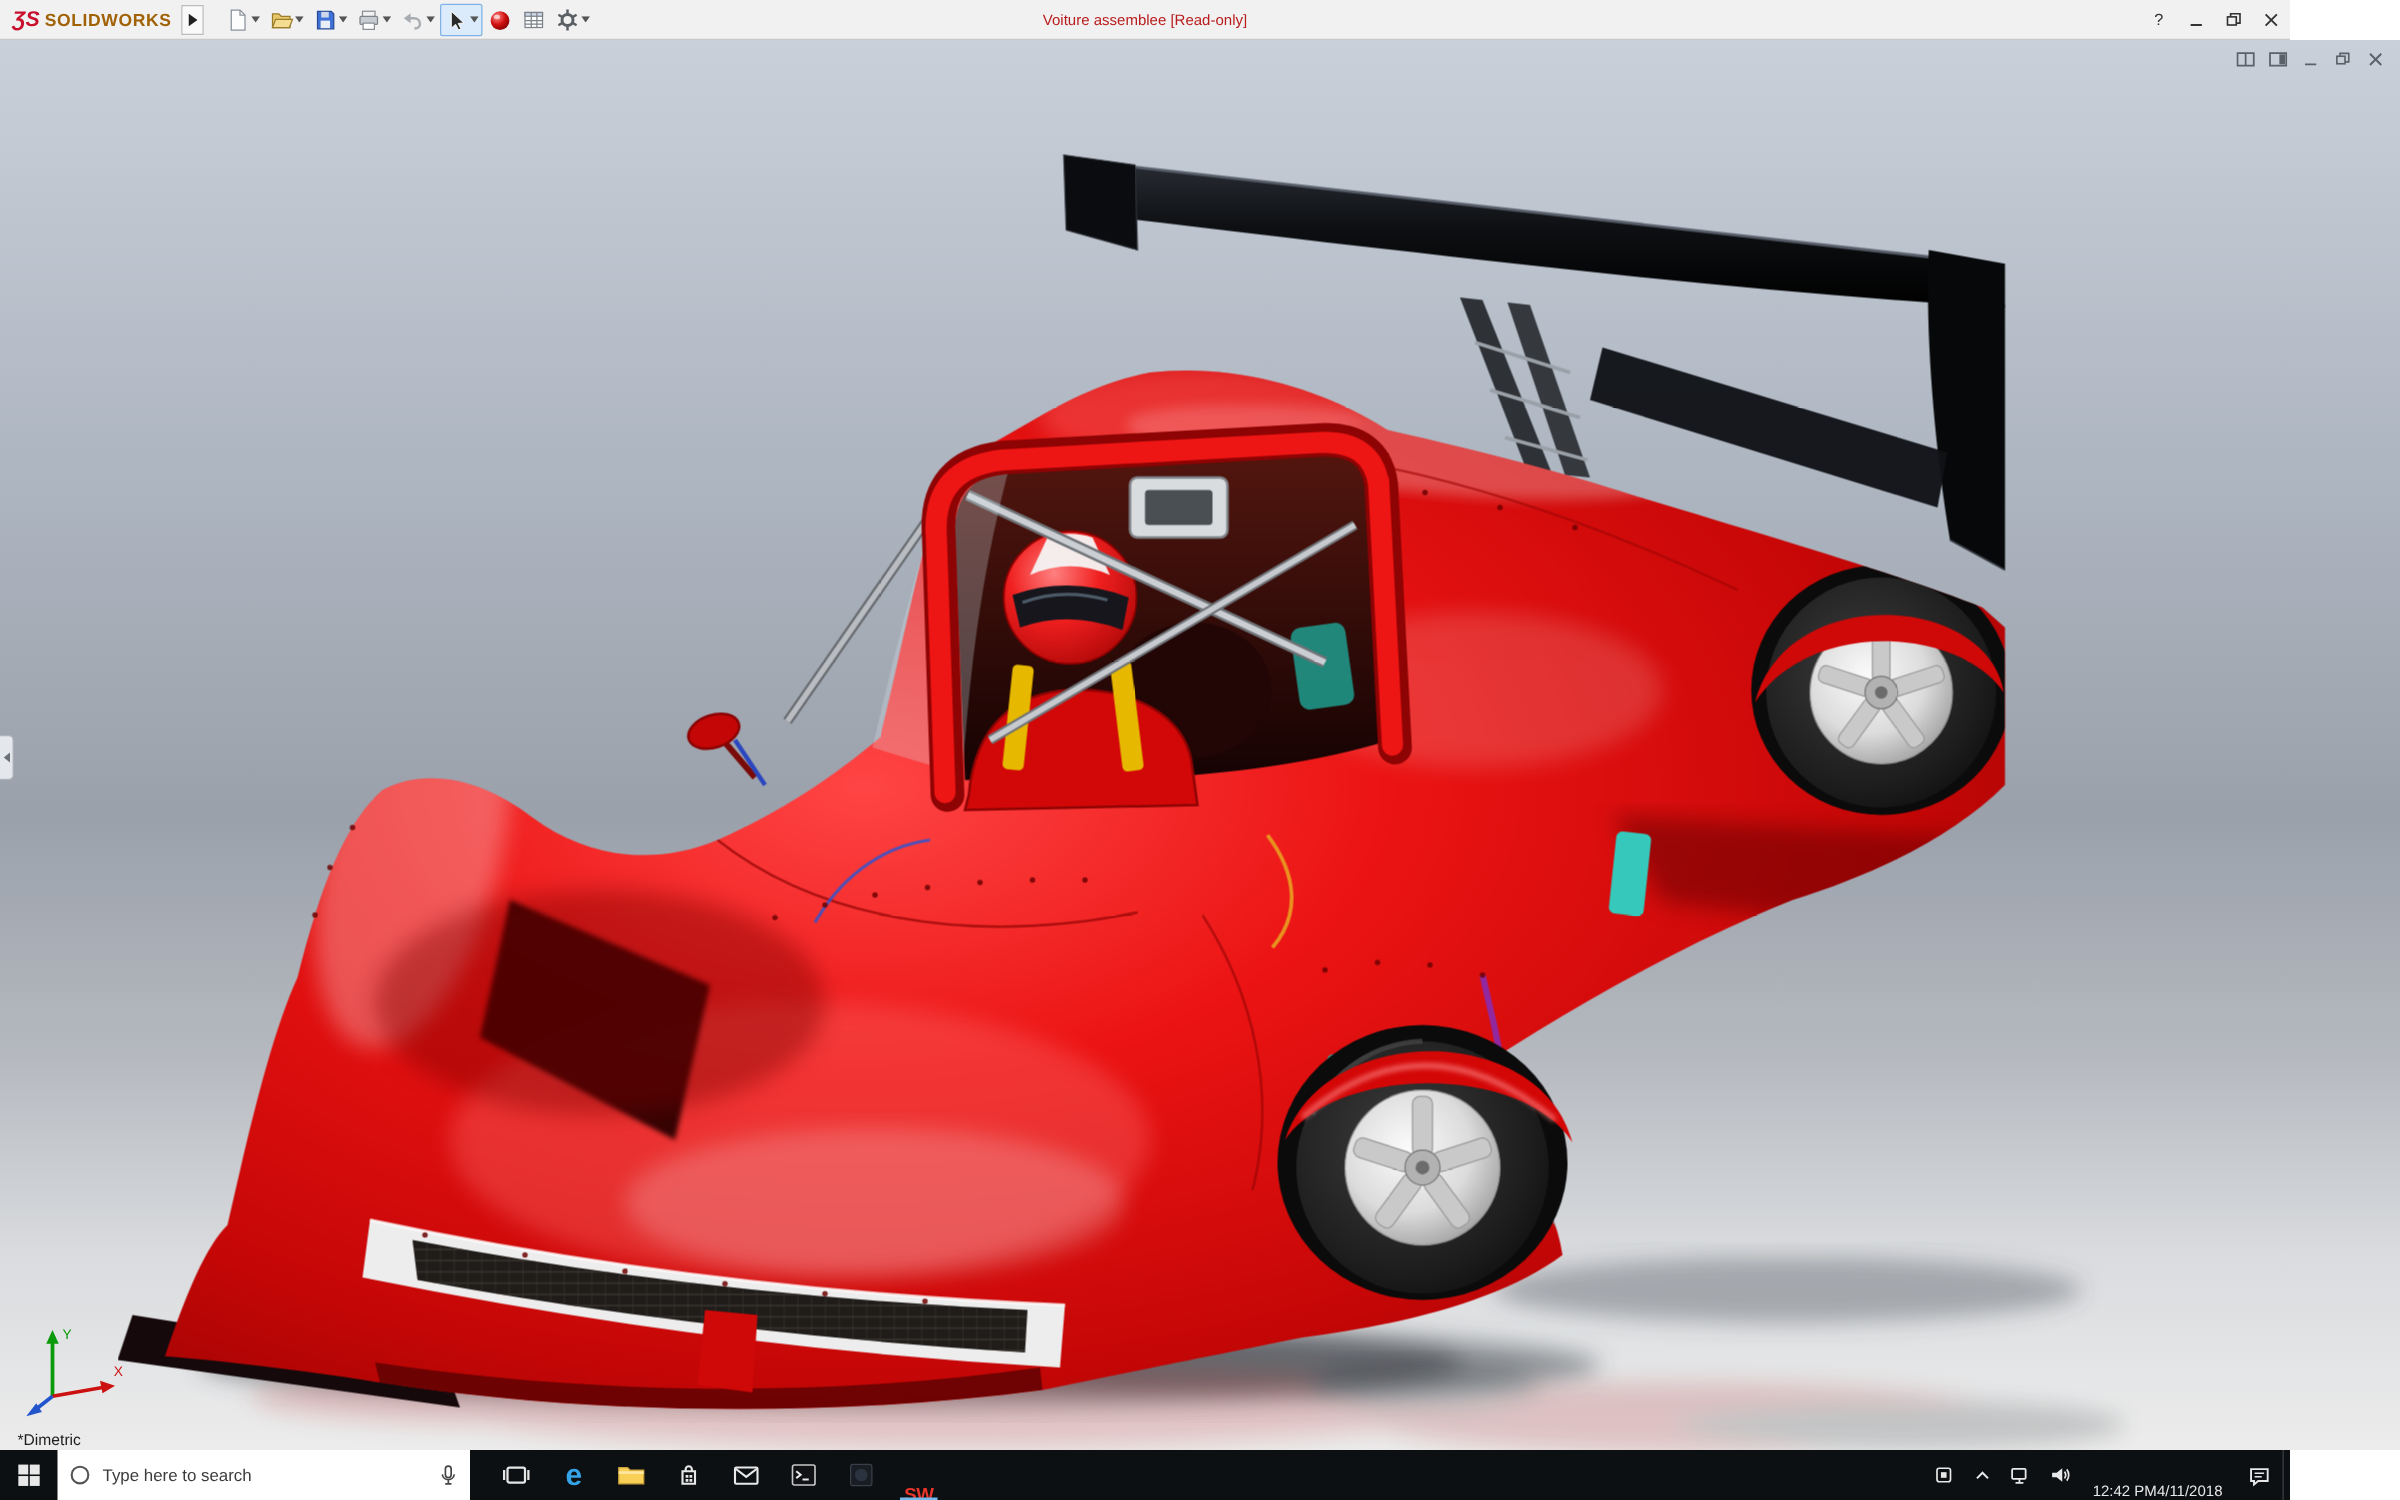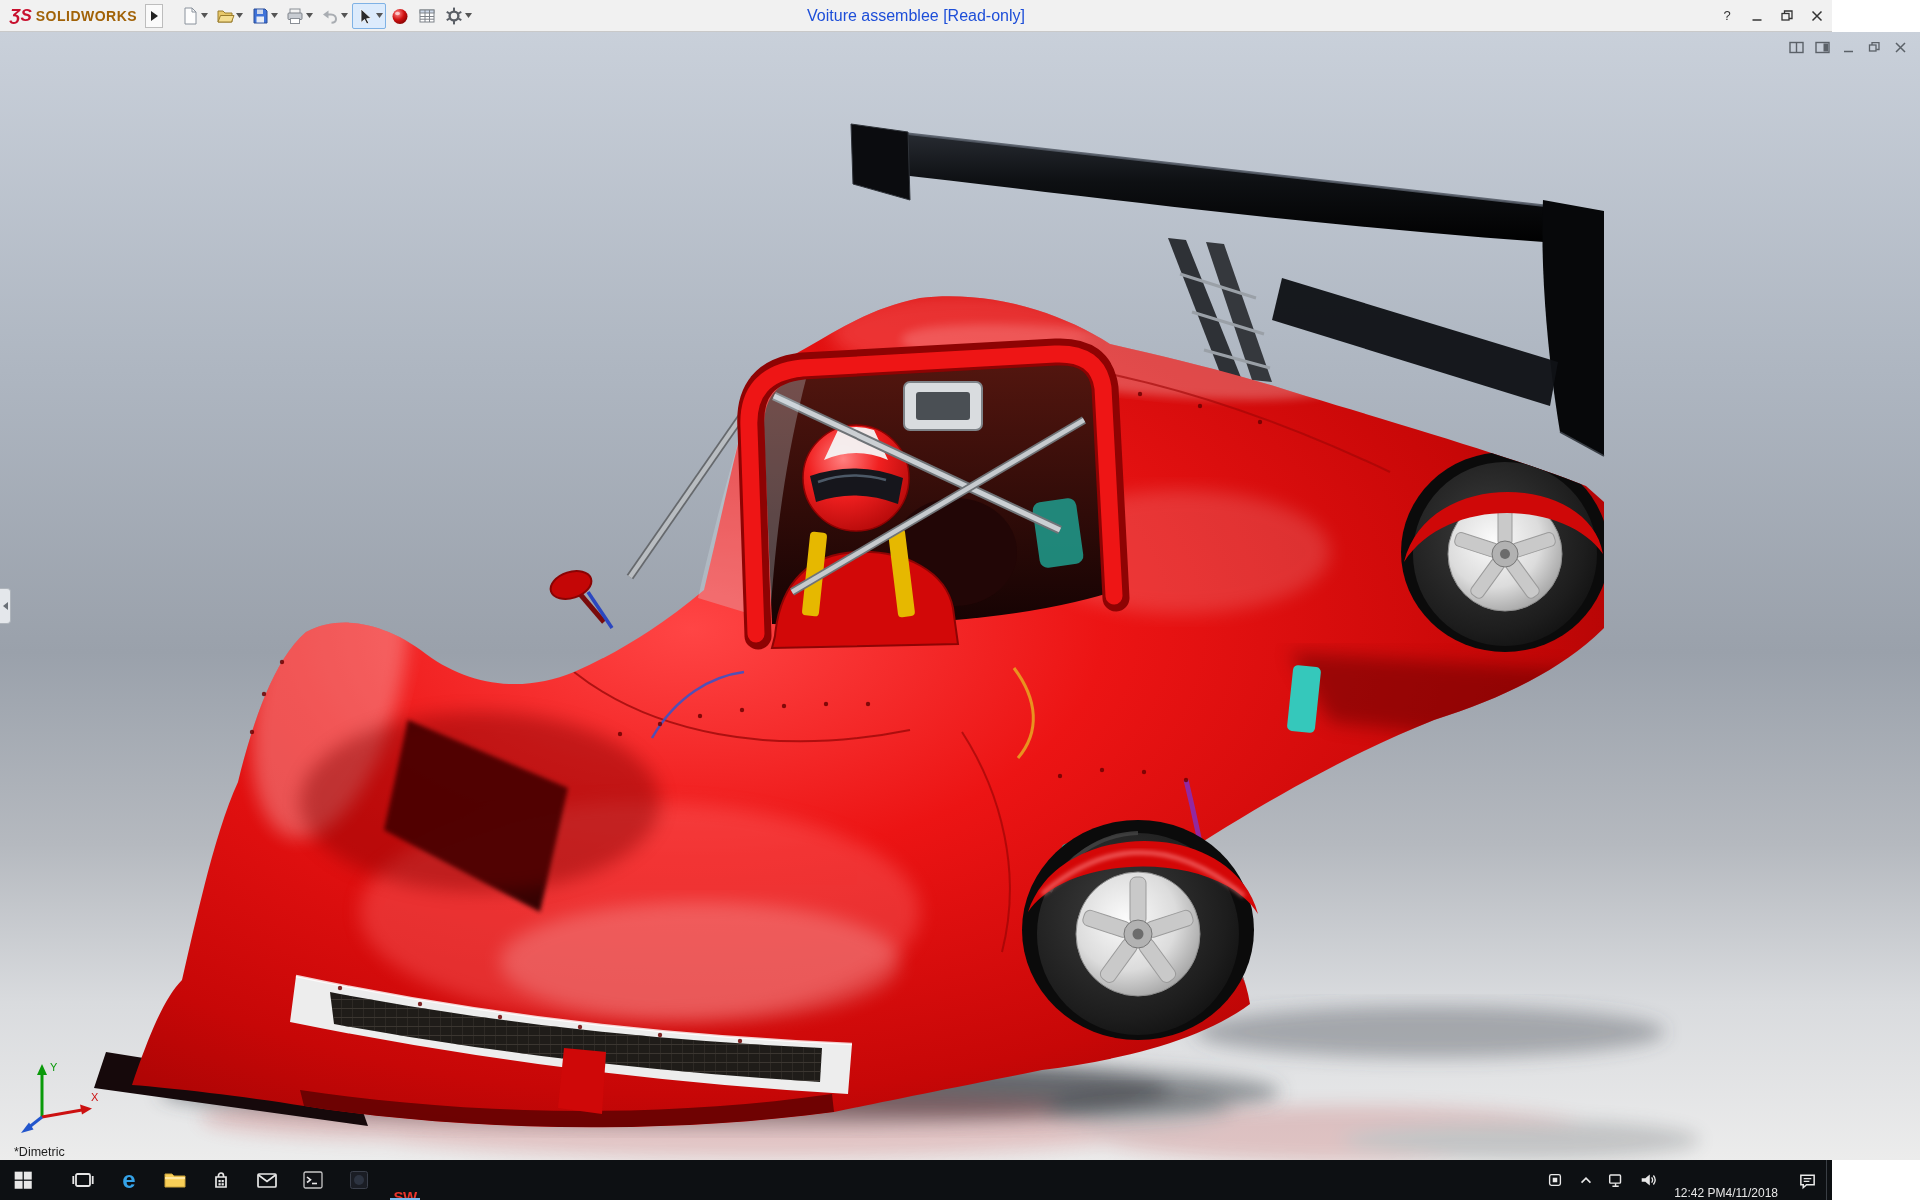--- a/index.html
+++ b/index.html
@@ -16,21 +16,21 @@
   .logo-text { color:#a16207; font-weight:bold; font-size:14px; letter-spacing:0.5px; }
   .expander { width:18px; height:24px; display:flex; align-items:center; justify-content:center;
     border:1px solid #bdbdbd; background:#fafafa; margin-right:14px; cursor:pointer; }
   .tools { display:flex; align-items:center; gap:1px; }
   .tool { display:flex; align-items:center; height:26px; padding:0 2px;
     border:1px solid transparent; border-radius:2px; }
   .tool.active { background:#dcebfc; border-color:#7fb2e5; }
   .tool svg { display:block; }
   .caret { margin-left:1px; }
   .win-title { position:absolute; left:50%; transform:translateX(-50%);
-    font-size:16px; color:#1d4ed8; white-space:nowrap; }
+    font-size:12px; color:#b91c1c; white-space:nowrap; }
   .win-controls { margin-left:auto; display:flex; height:100%; }
   .win-btn { width:30px; height:100%; display:flex; align-items:center; justify-content:center;
     color:#333; font-size:13px; cursor:pointer; }
 
   
   .viewport { position:absolute; top:32px; left:0; width:1920px; height:1128px; overflow:hidden; }
   .scene { position:absolute; top:0; left:0; width:100%; height:100%; }
   .child-controls { position:absolute; top:6px; right:10px; display:flex; gap:6px; z-index:5; }
   .child-btn { width:20px; height:18px; display:flex; align-items:center; justify-content:center; cursor:pointer; }
   .flyout-tab { position:absolute; left:0; top:556px; width:11px; height:36px;
@@ -469,20 +469,30 @@
     <div class="tb-btn">
       <svg width="20" height="20" viewBox="0 0 24 24">
         <g fill="#e8e8e8">
             <rect x="2" y="2" width="9.5" height="9.5"></rect>
             <rect x="13" y="2" width="9.5" height="9.5"></rect>
             <rect x="2" y="13" width="9.5" height="9.5"></rect>
             <rect x="13" y="13" width="9.5" height="9.5"></rect>
           </g>
       </svg>
     </div>
+    <div class="searchbox">
+      <svg width="20" height="20" viewBox="0 0 24 24">
+          <circle cx="12" cy="12" r="8" fill="none" stroke="#555" stroke-width="2"></circle>
+        </svg>
+      <input type="text" placeholder="Type here to search" style="">
+      <svg width="20" height="20" viewBox="0 0 24 24">
+          <rect x="10" y="3.5" width="5.5" height="11" rx="2.7" fill="none" stroke="#444" stroke-width="1.6"></rect>
+          <path d="M7 11.5 a5.8 5.8 0 0 0 11.5 0 M12.8 17.3 V20.5 M9.8 20.5 H15.8" fill="none" stroke="#444" stroke-width="1.6"></path>
+        </svg>
+    </div>
     <div class="tb-spacer"></div>
     <div class="tb-btn">
       <svg width="24" height="24" viewBox="0 0 24 24">
           <rect x="5" y="6" width="14" height="12" rx="1.5" fill="none" stroke="#e6e6e6" stroke-width="1.8"></rect>
           <path d="M2.3 8 V16 M21.7 8 V16" stroke="#e6e6e6" stroke-width="1.8"></path>
         </svg>
     </div>
     <div class="tb-btn">
       <svg width="26" height="26" viewBox="0 0 26 26">
         <text x="13" y="21" font-size="24" font-weight="bold" fill="#35a3e8" text-anchor="middle">e</text>

